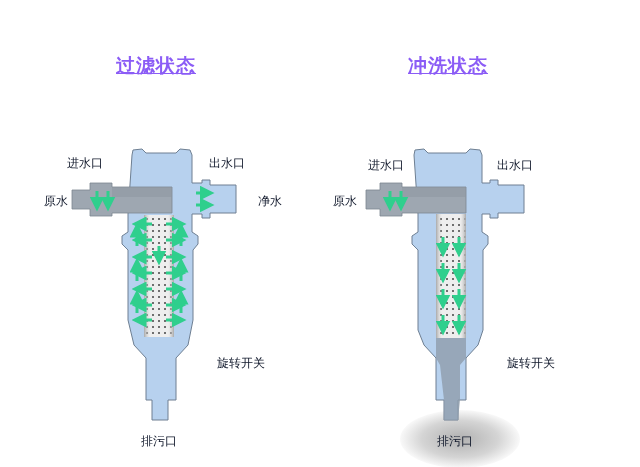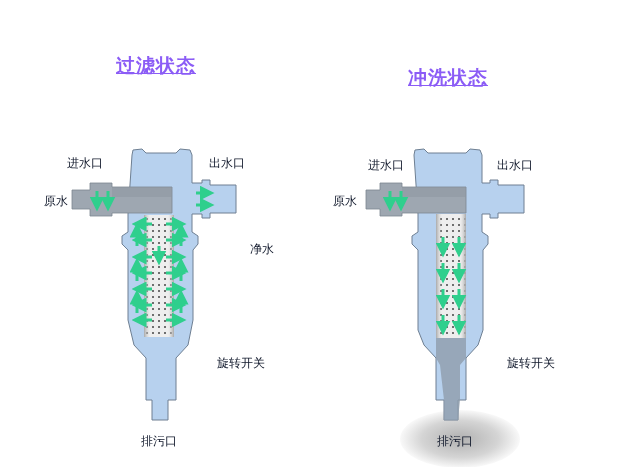--- a/index.html
+++ b/index.html
@@ -9,21 +9,21 @@
            letter-spacing: 1px; text-decoration: underline; }
   .label { position: absolute; font-size: 12px; color: #0f172a; white-space: nowrap; }
   svg.diagram { position: absolute; left: 0; top: 0; }
   .smudge { position: absolute; border-radius: 50%;
             background: radial-gradient(ellipse at center, rgba(150,150,150,0.75) 0%, rgba(170,170,170,0.5) 45%, rgba(220,220,220,0.0) 75%); }
 </style>
 </head>
 <body>
 
 <div class="title" style="left:116px; top:53px;">过滤状态</div>
-<div class="title" style="left:408px; top:53px;margin-top:12px;">冲洗状态</div>
+<div class="title" style="left:408px; top:53px;">冲洗状态</div>
 
 <div class="smudge" style="left:400px; top:410px; width:120px; height:58px;"></div>
 
 <svg class="diagram" width="640" height="467" viewBox="0 0 640 467">
   <defs>
     <pattern id="perf" width="6" height="6" patternUnits="userSpaceOnUse">
       <rect width="6" height="6" fill="#eeeeee"></rect>
       <circle cx="3" cy="3" r="1" fill="#444444"></circle>
     </pattern>
     <linearGradient id="filterShade" x1="0" x2="1" y1="0" y2="0">
@@ -102,21 +102,21 @@
         <line x1="459" y1="289" x2="459" y2="302"></line>
       <line x1="443" y1="315" x2="443" y2="328"></line>
         <line x1="459" y1="315" x2="459" y2="328"></line>
     </g>
   </g>
 </svg>
 
 <div class="label" style="left:67px; top:155px;">进水口</div>
 <div class="label" style="left:209px; top:155px;">出水口</div>
 <div class="label" style="left:44px; top:193px;">原水</div>
-<div class="label" style="left:250px; top:193px;margin-top:48px;">净水</div>
+<div class="label" style="left:258px; top:193px;">净水</div>
 <div class="label" style="left:217px; top:355px;">旋转开关</div>
 <div class="label" style="left:141px; top:433px;">排污口</div>
 
 <div class="label" style="left:368px; top:157px;">进水口</div>
 <div class="label" style="left:497px; top:157px;">出水口</div>
 <div class="label" style="left:333px; top:193px;">原水</div>
 <div class="label" style="left:507px; top:355px;">旋转开关</div>
 <div class="label" style="left:437px; top:433px;">排污口</div>
 
 </body></html>

